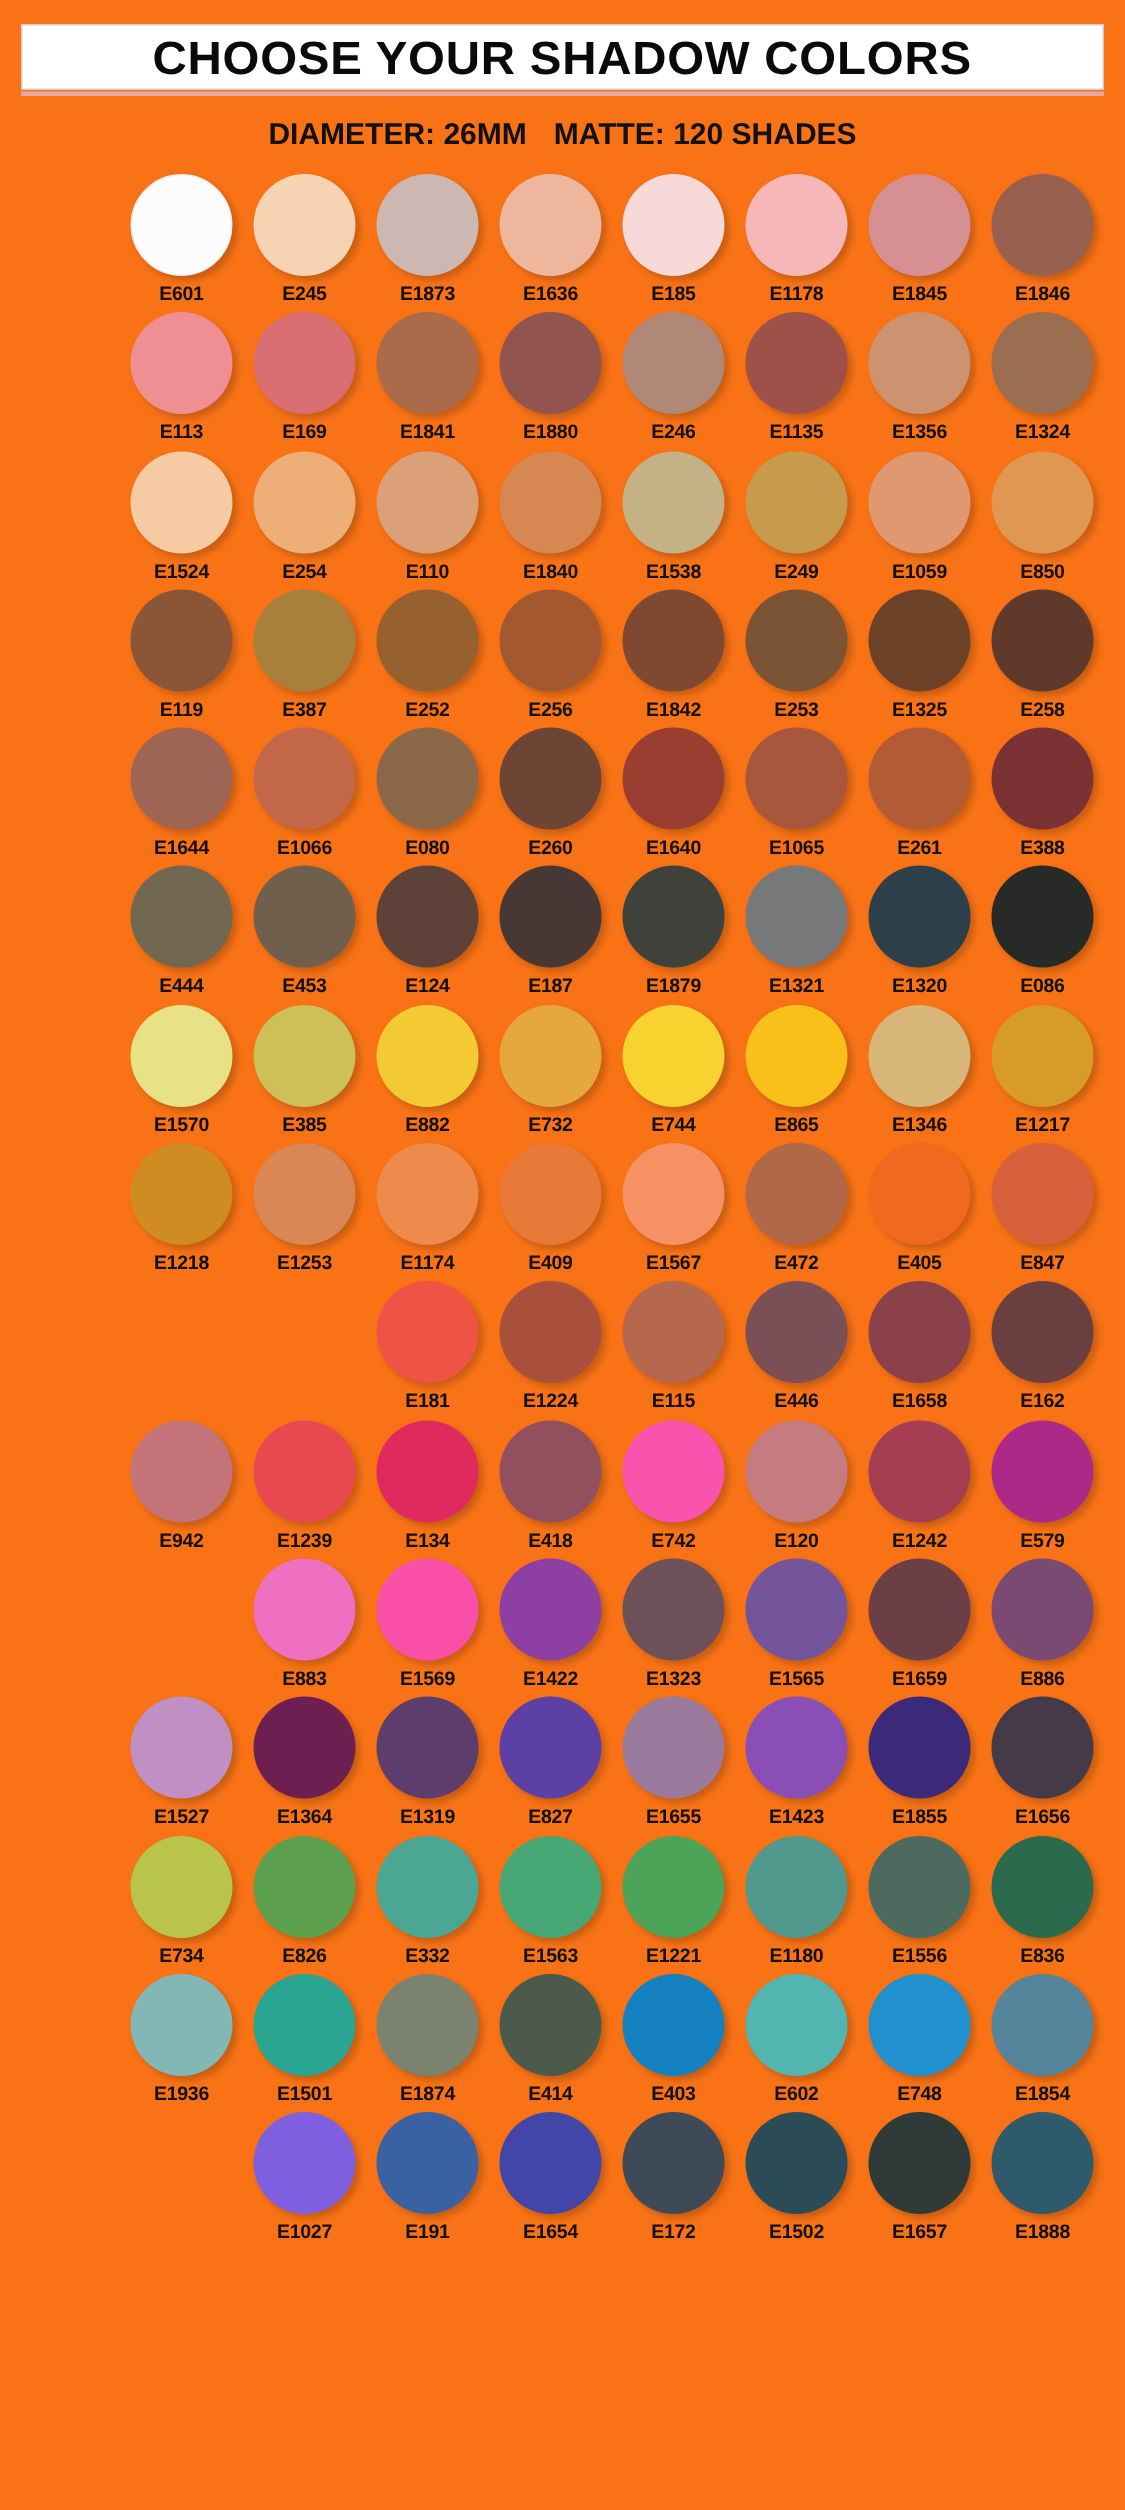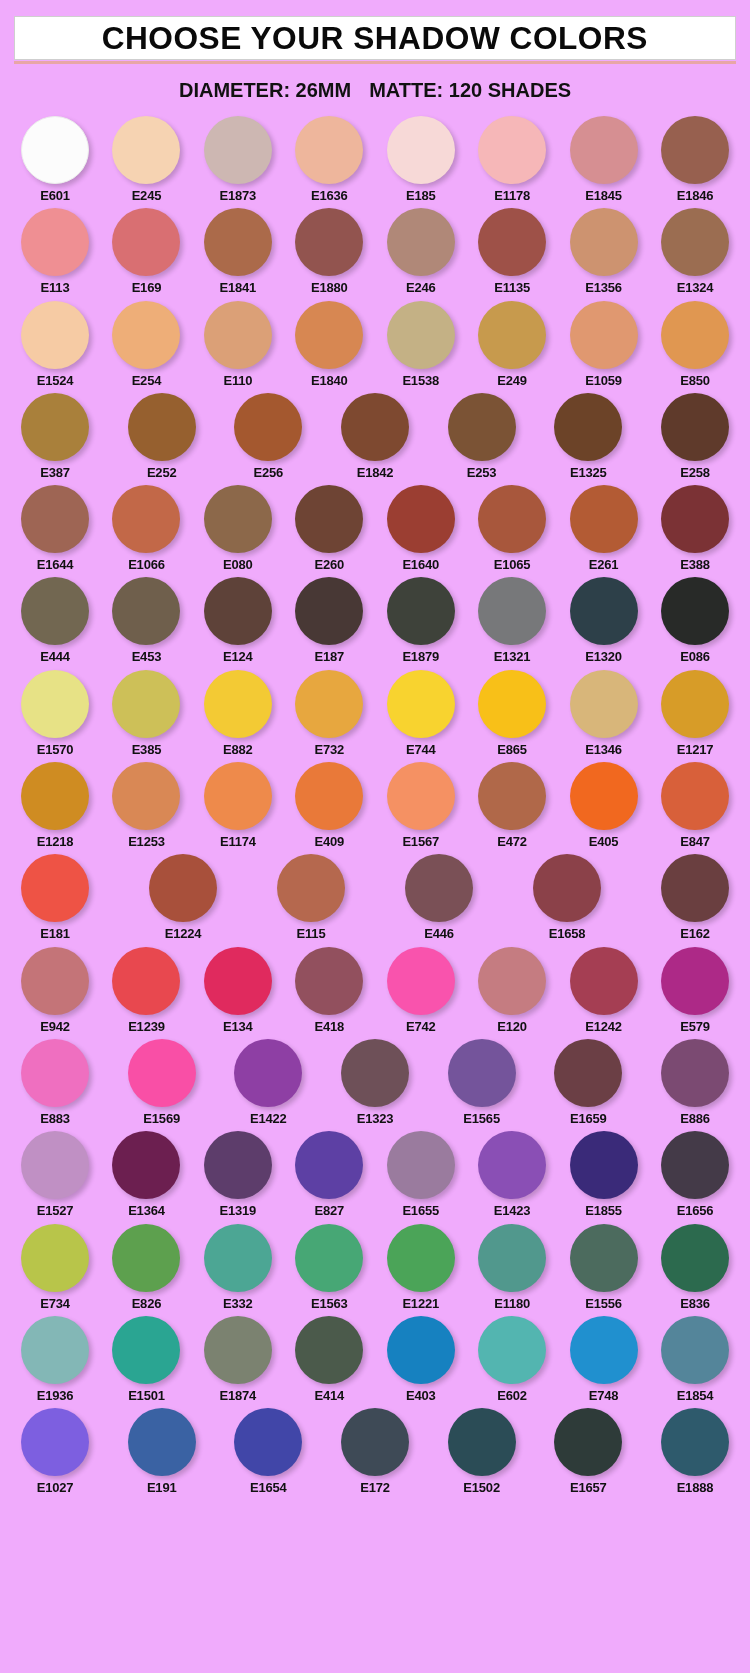--- a/index.html
+++ b/index.html
@@ -14,21 +14,21 @@
     font-family: "Liberation Sans", sans-serif;
     color: #111111;
     overflow: hidden;
     position: relative;
   }
 
   .sheet {
     width: 750px;
     height: 1673px;
     box-sizing: border-box;
-    background: #f0abfc;
+    background: #f97316;
     position: relative;
   }
 
   
   .header-wrap {
     padding: 16px 14px 0 14px;
   }
   .title-box {
     border: 1px solid #cfcfcf;
     background: #ffffff;
@@ -70,21 +70,21 @@
   }
 
   
   .grid {
     margin-top: 14px;
     padding: 0 14px 0 14px;
     box-sizing: border-box;
   }
   .row {
     display: flex;
-    justify-content: space-between;
+    justify-content: flex-end;
     margin-bottom: 5px;
   }
   .cell {
     width: 82px;
     display: flex;
     flex-direction: column;
     align-items: center;
   }
   .dot-wrap {
     width: 68px;
@@ -277,20 +277,26 @@
         <div class="cell">
           <div class="dot-wrap">
             <div class="dot" title="E850" style="background: rgb(224, 151, 81);"></div>
           </div>
           <div class="code">E850</div>
         </div>
       </div>
       <div class="row">
         <div class="cell">
           <div class="dot-wrap">
+            <div class="dot" title="E119" style="background: rgb(138, 86, 55);"></div>
+          </div>
+          <div class="code">E119</div>
+        </div>
+        <div class="cell">
+          <div class="dot-wrap">
             <div class="dot" title="E387" style="background: rgb(169, 128, 59);"></div>
           </div>
           <div class="code">E387</div>
         </div>
         <div class="cell">
           <div class="dot-wrap">
             <div class="dot" title="E252" style="background: rgb(150, 96, 47);"></div>
           </div>
           <div class="code">E252</div>
         </div>

